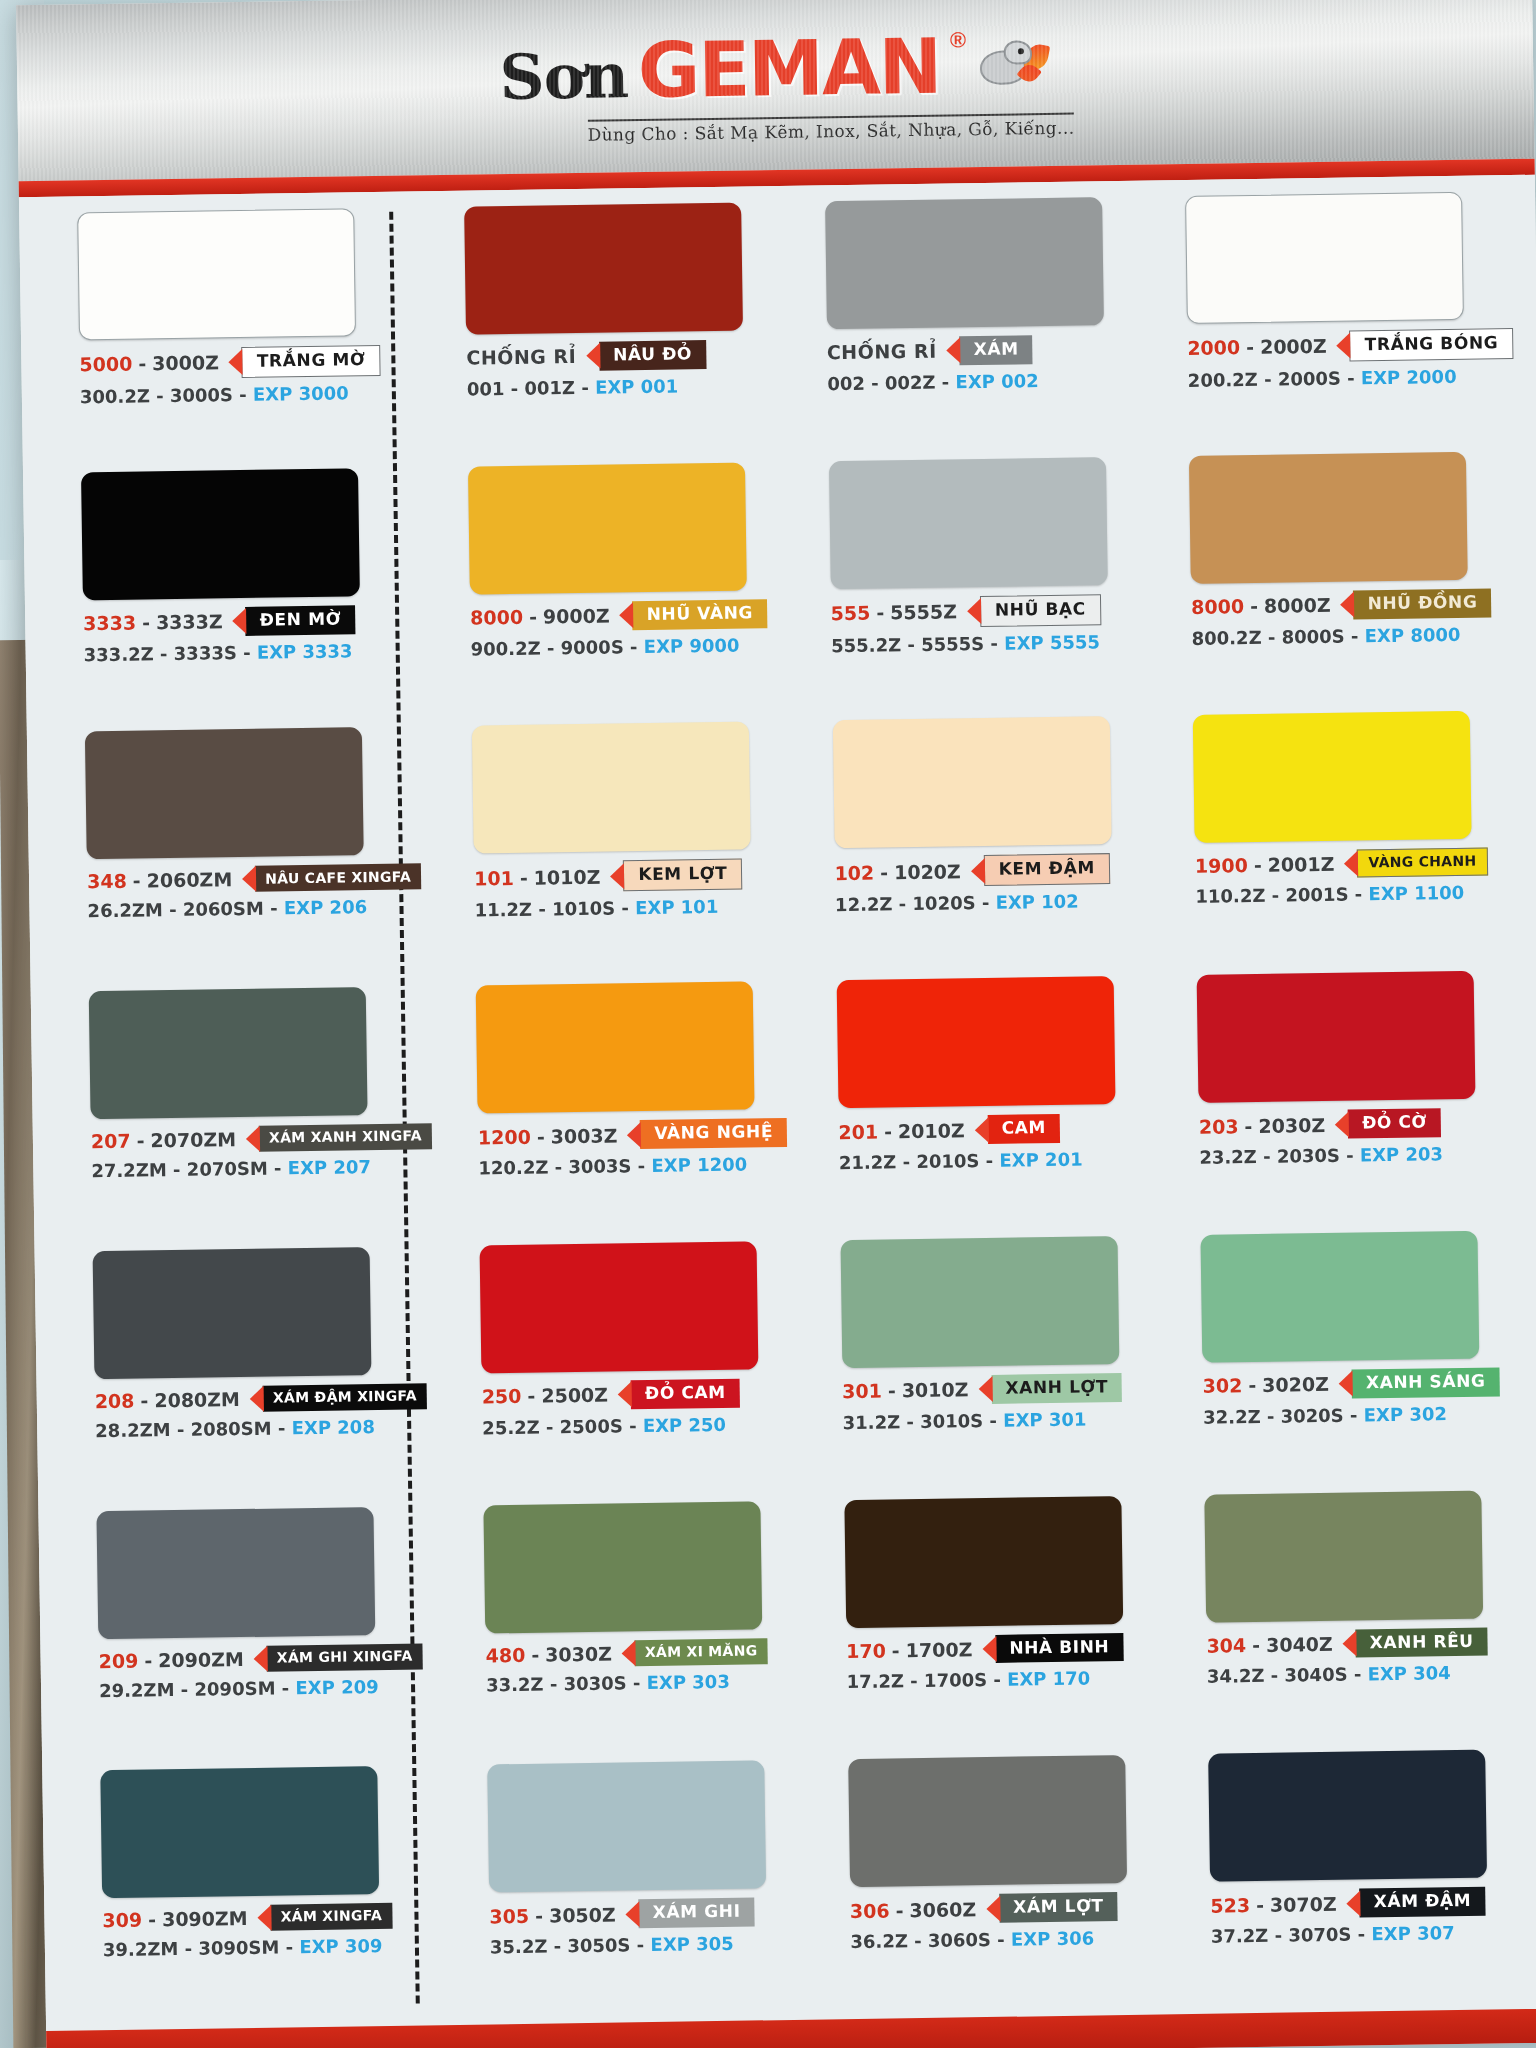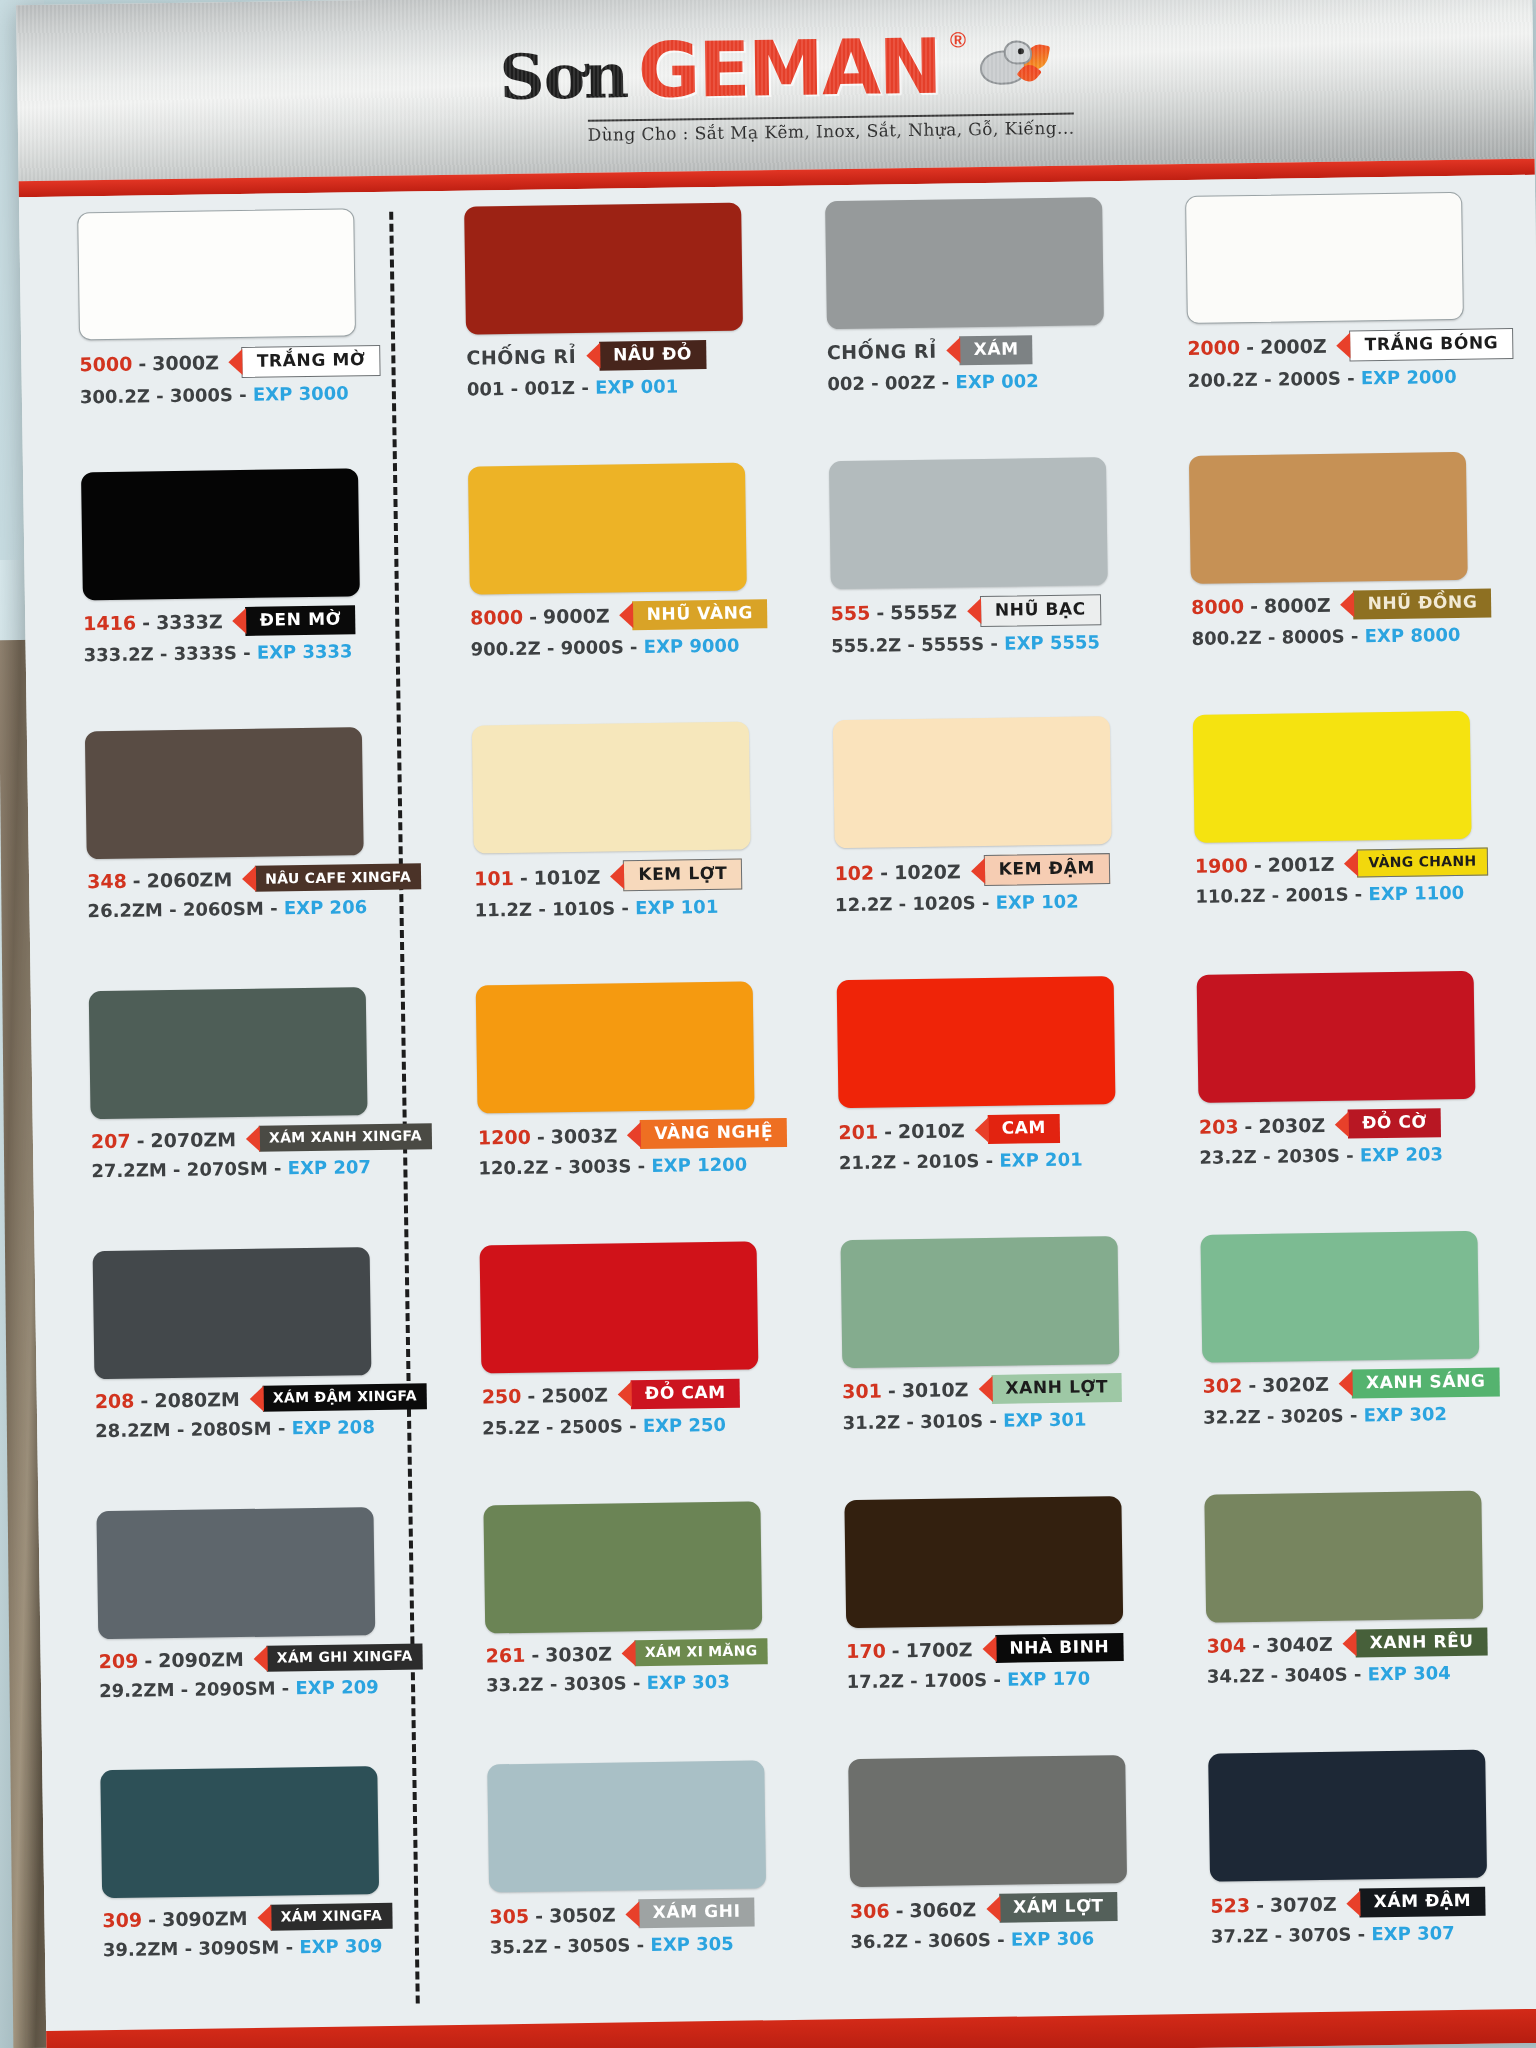--- a/index.html
+++ b/index.html
@@ -271,21 +271,21 @@
                   <span class="tag-box bordered" style="background: rgb(255, 255, 255); color: rgb(28, 28, 28);">TRẮNG BÓNG</span>
                 </div>
               </div>
               <div class="line2"><span>200.2Z</span><span> - </span><span>2000S</span><span> - </span><span class="exp">EXP 2000</span></div>
             </div>
           </div>
           <div class="cell">
             <div class="swatch" style="background: rgb(5, 5, 5);"></div>
             <div class="meta">
               <div class="line1">
-                <span class="code-a">1416</span>
+                <span class="code-a">3333</span>
                 <span class="dash">-</span>
                 <span class="code-b">3333Z</span>
                 <div class="tag-wrap">
                   <span class="tag-arrow"></span>
                   <span class="tag-box" style="background: rgb(10, 10, 10); color: rgb(255, 255, 255);">ĐEN MỜ</span>
                 </div>
               </div>
               <div class="line2"><span>333.2Z</span><span> - </span><span>3333S</span><span> - </span><span class="exp">EXP 3333</span></div>
             </div>
           </div>
@@ -526,21 +526,21 @@
                   <span class="tag-box small" style="background: rgb(44, 44, 44); color: rgb(255, 255, 255);">XÁM GHI XINGFA</span>
                 </div>
               </div>
               <div class="line2"><span>29.2ZM</span><span> - </span><span>2090SM</span><span> - </span><span class="exp">EXP 209</span></div>
             </div>
           </div>
           <div class="cell">
             <div class="swatch" style="background: rgb(107, 132, 85);"></div>
             <div class="meta">
               <div class="line1">
-                <span class="code-a">261</span>
+                <span class="code-a">480</span>
                 <span class="dash">-</span>
                 <span class="code-b">3030Z</span>
                 <div class="tag-wrap">
                   <span class="tag-arrow"></span>
                   <span class="tag-box small" style="background: rgb(109, 138, 78); color: rgb(255, 255, 255);">XÁM XI MĂNG</span>
                 </div>
               </div>
               <div class="line2"><span>33.2Z</span><span> - </span><span>3030S</span><span> - </span><span class="exp">EXP 303</span></div>
             </div>
           </div>

